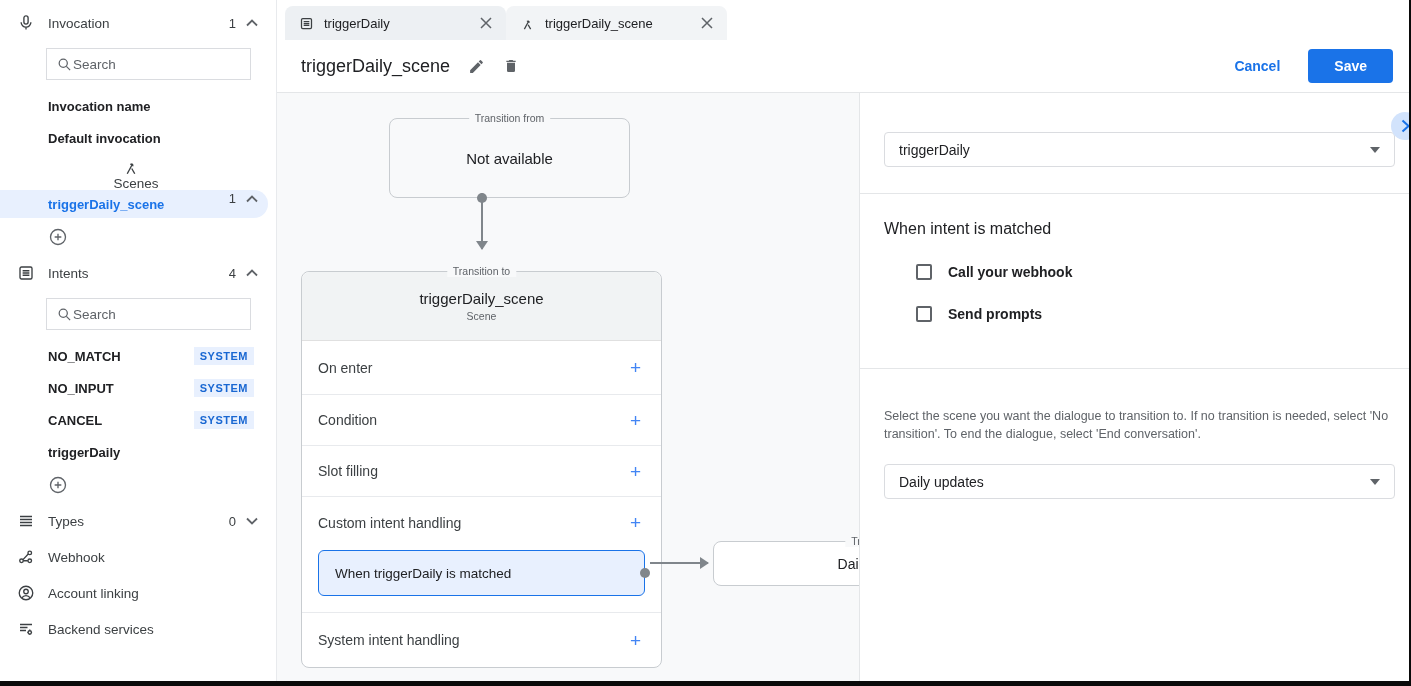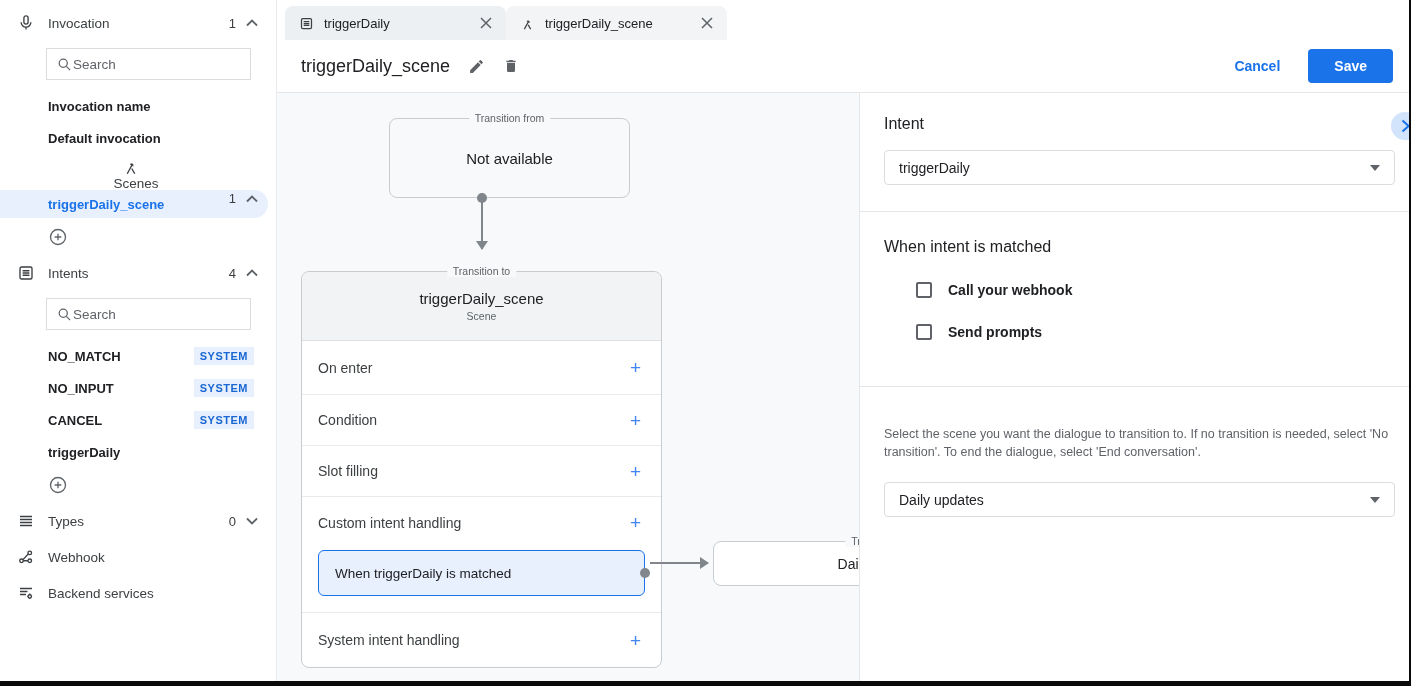--- a/index.html
+++ b/index.html
@@ -207,20 +207,30 @@
               <circle cx="6" cy="17" r="2.4"></circle>
               <circle cx="17" cy="6.5" r="2.4"></circle>
               <circle cx="17" cy="17" r="2.4"></circle>
               <path d="M8 15.5 L15 8M8.5 17h6"></path>
             </svg>
       </span>
       <span class="side-section-label">Webhook</span>
     </div>
 
 
+    <div class="side-section-row" style="margin-top:6px;">
+      <span class="sicon">
+        <svg class="ic" width="18" height="18" viewBox="0 0 24 24" fill="none" stroke="#3c4043" stroke-width="1.8">
+              <circle cx="12" cy="12" r="9"></circle>
+              <circle cx="12" cy="10" r="3"></circle>
+              <path d="M6.5 18.5a6.5 6.5 0 0 1 11 0"></path>
+            </svg>
+      </span>
+      <span class="side-section-label">Account linking</span>
+    </div>
 
     <div class="side-section-row" style="margin-top:6px;">
       <span class="sicon">
         <svg class="ic" width="18" height="18" viewBox="0 0 24 24" fill="none" stroke="#3c4043" stroke-width="1.8">
               <path d="M4 6h16M4 10h10M4 14h8"></path>
               <circle cx="17" cy="16.5" r="2.2"></circle>
               <path d="M17 12.8v1.2M17 18.9v1.2M13.8 16.5h1.2M18.9 16.5h1.2"></path>
             </svg>
       </span>
       <span class="side-section-label">Backend services</span>
@@ -338,21 +348,20 @@
 
       <div class="panel">
 
         <div class="float-chev">
           <svg class="ic" width="9" height="14" viewBox="0 0 9 14" fill="none" stroke="#1a73e8" stroke-width="2">
                 <path d="M1.5 1.5 7.5 7 1.5 12.5"></path>
               </svg>
         </div>
 
         <div class="psec" style="padding-top:22px; padding-bottom:26px;">
-          <div class="p-head">Intent</div>
           <div class="sel" style="margin-top:17px;">
             <span>triggerDaily</span>
             <span class="caret"></span>
           </div>
         </div>
 
         <div class="psec" style="padding-top:26px; padding-bottom:46px;">
           <div class="p-head">When intent is matched</div>
           <div class="chk-row">
             <span class="chk"></span>

